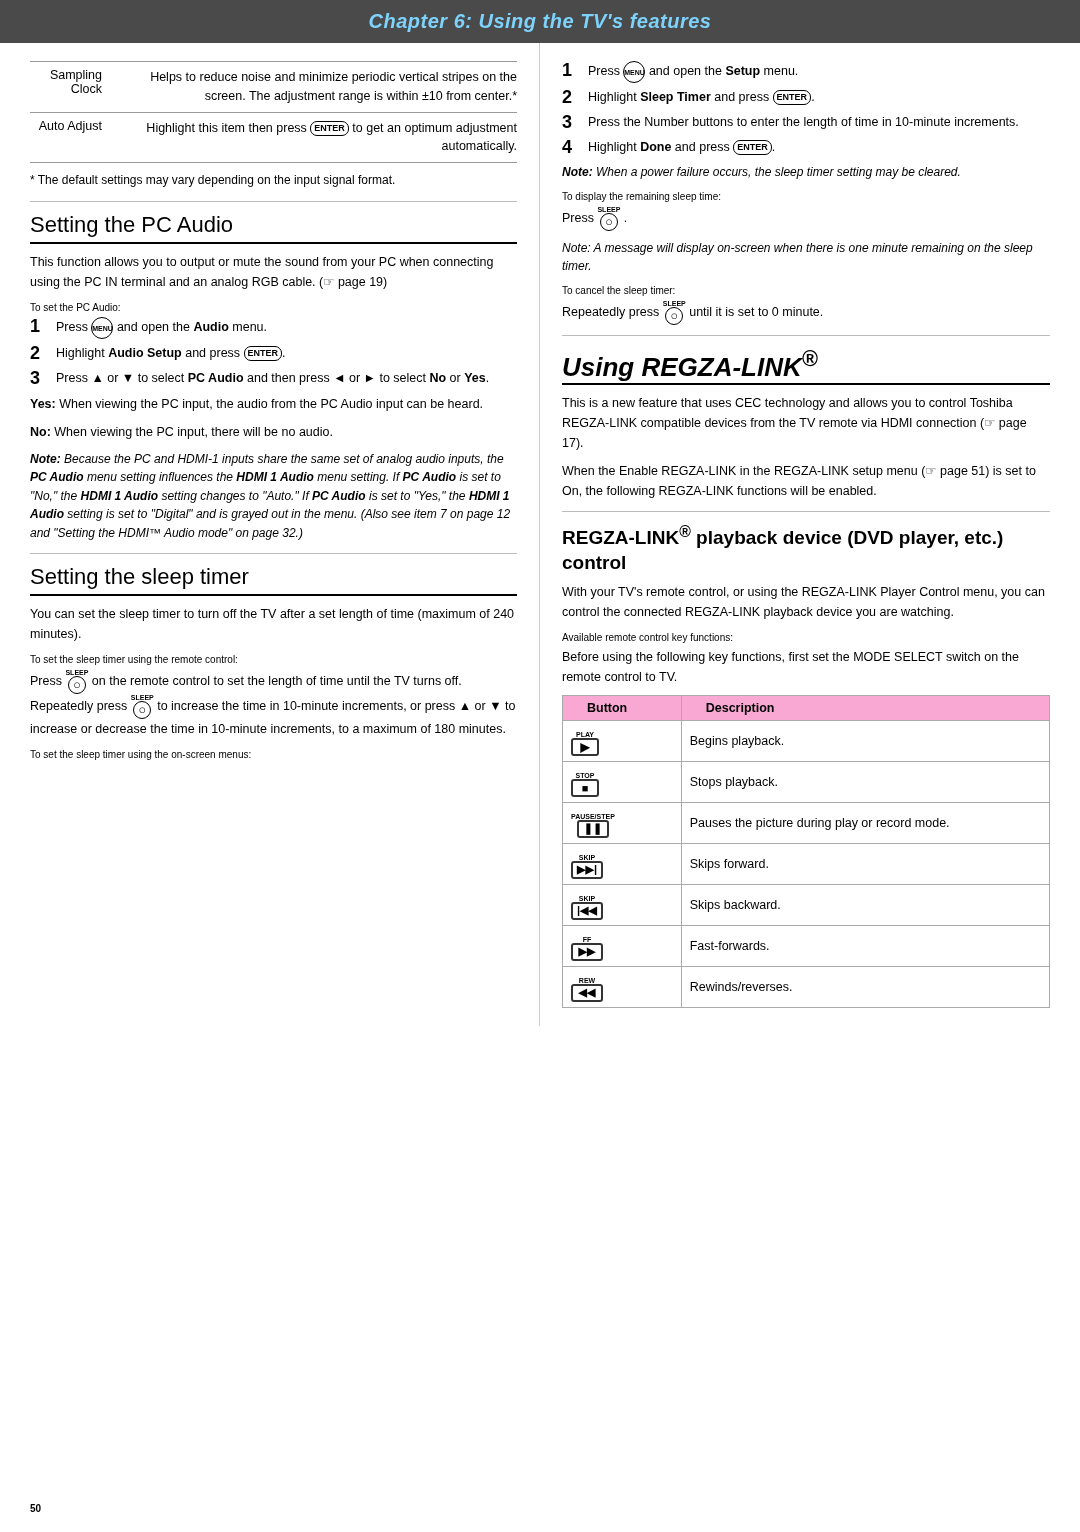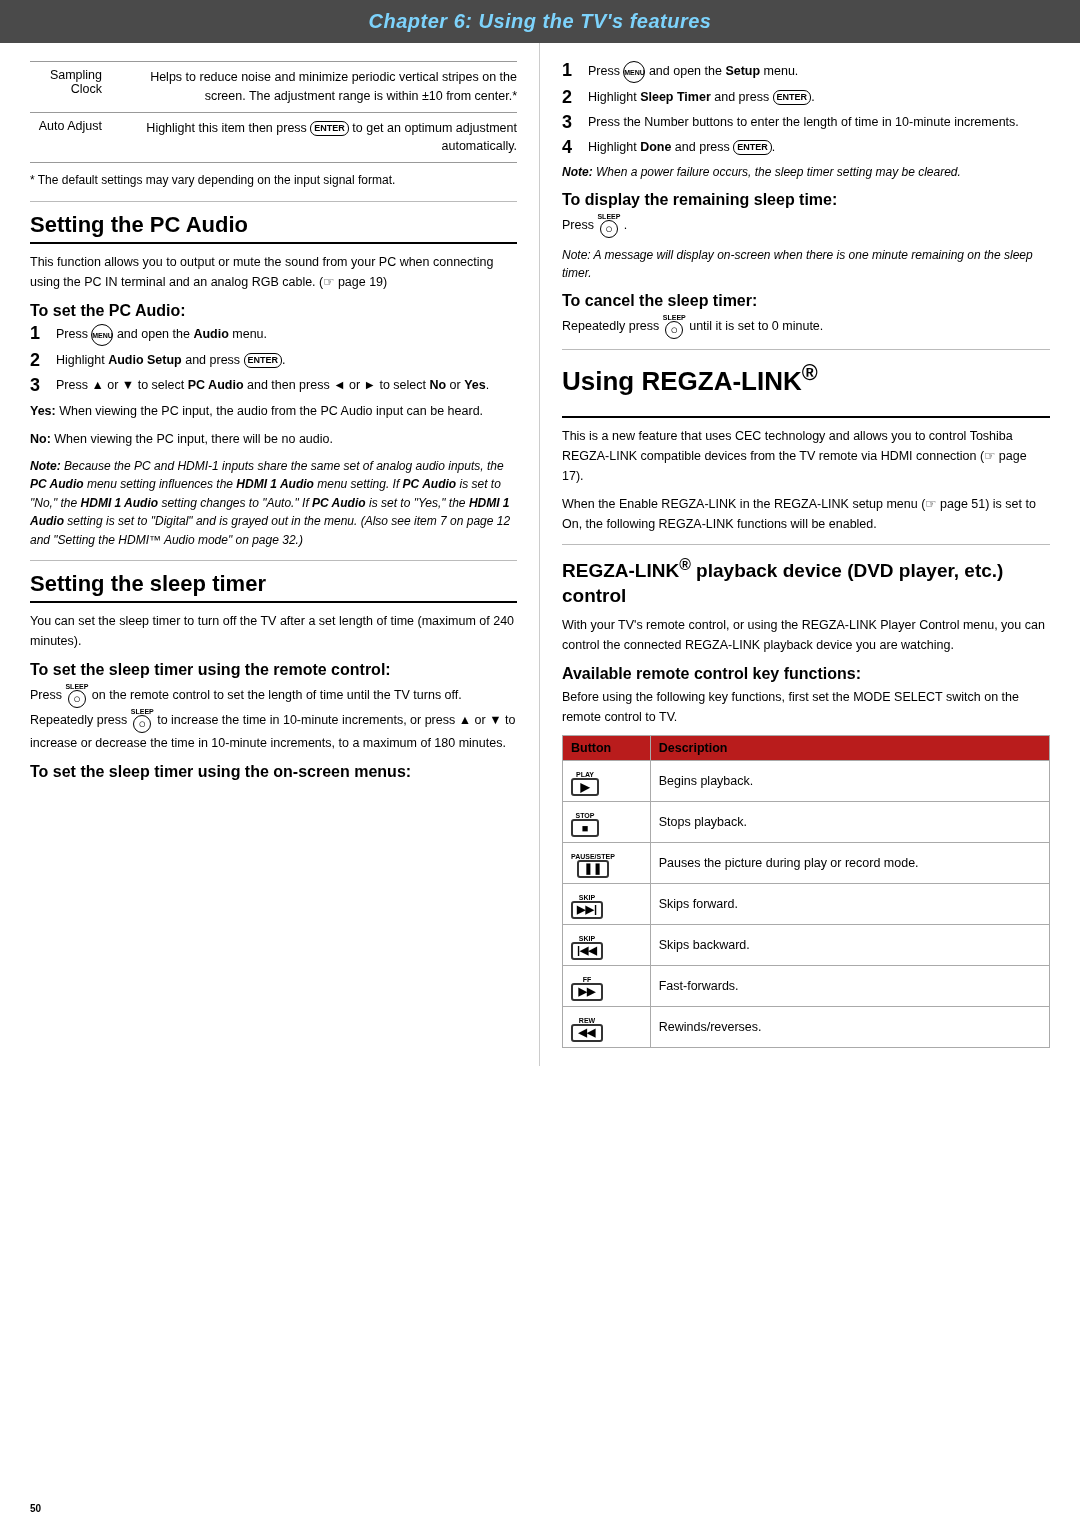--- a/index.html
+++ b/index.html
@@ -77,34 +77,34 @@
       vertical-align: middle;
       line-height: 1.2;
     }
     .footnote {
       font-size: 12px;
       margin: 6px 0 12px 0;
       line-height: 1.5;
     }
     .section-title {
       font-size: 22px;
-      font-weight: bold;
+      font-weight: normal;
       border-bottom: 2px solid #000;
       padding-bottom: 4px;
       margin-bottom: 8px;
       margin-top: 10px;
     }
     .section-body {
       font-size: 12.5px;
       line-height: 1.6;
       margin-bottom: 8px;
     }
     .subsection-title {
-      font-size: 16px;
-      font-weight: bold;
+      font-size: 10px;
+      font-weight: normal;
       margin: 10px 0 4px 0;
     }
     .step-list {
       list-style: none;
       padding: 0;
       margin: 0;
     }
     .step-list li {
       display: flex;
       align-items: flex-start;
@@ -153,40 +153,41 @@
     .pc-audio-note {
       font-size: 12px;
       font-style: italic;
       line-height: 1.55;
       margin: 8px 0;
     }
     .regza-section-title {
       font-size: 26px;
       font-weight: bold;
       border-bottom: 2px solid #000;
-      padding-bottom: 19px;
+      padding-bottom: 0;
       margin-bottom: 8px;
       margin-top: 10px;
+      font-style: italic;
     }
     .regza-sub-title {
       font-size: 19px;
       font-weight: bold;
       margin: 10px 0 6px 0;
       line-height: 1.3;
     }
     .table-functions {
       width: 100%;
       border-collapse: collapse;
       margin-top: 8px;
       font-size: 12.5px;
     }
     .table-functions th {
-      background: #b91c1c;
+      background: #f9a8d4;
       border: 1px solid #aaa;
-      padding: 5px 8px;
+      padding: 5px 24px;
       text-align: left;
       font-weight: bold;
     }
     .table-functions td {
       border: 1px solid #aaa;
       padding: 5px 8px;
       vertical-align: middle;
     }
     .btn-icon {
       display: inline-flex;

